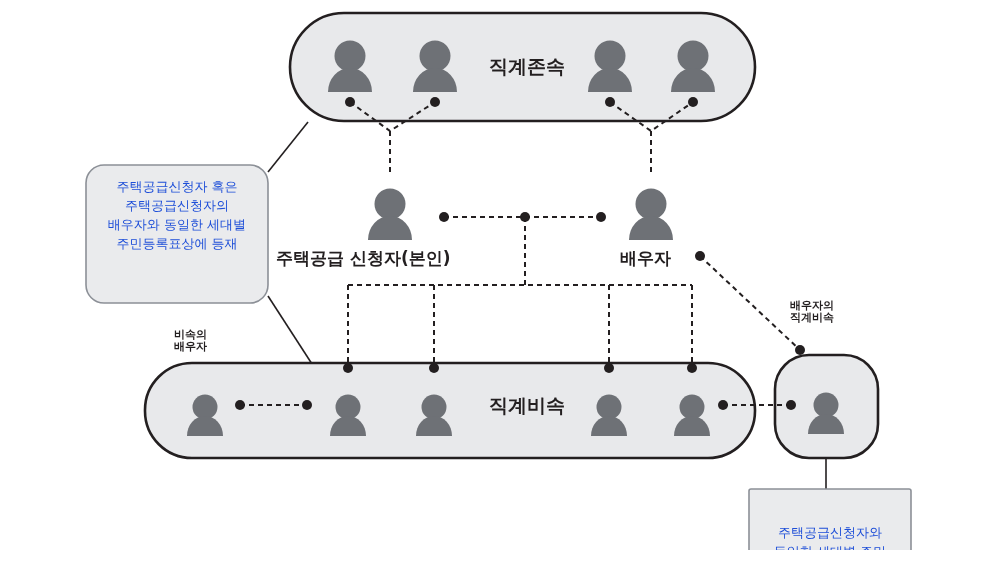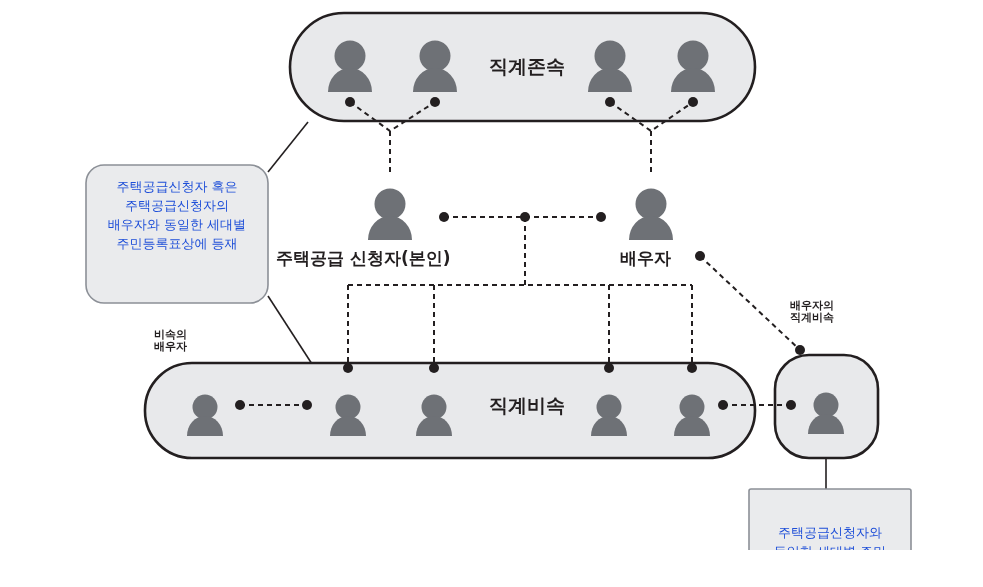--- a/index.html
+++ b/index.html
@@ -146,21 +146,21 @@
 
   <div class="lbl grp-lbl" style="left:489px;top:56px;">직계존속</div>
 
   <div class="lbl node-lbl" style="left:276px;top:249px;">주택공급 신청자(본인)</div>
 
   <div class="lbl node-lbl" style="left:620px;top:249px;">배우자</div>
 
   <div class="lbl small-lbl" style="left:790px;top:300px;">배우자의
 직계비속</div>
 
-  <div class="lbl small-lbl" style="left:154px;top:329px;text-align:left;">비속의
+  <div class="lbl small-lbl" style="left:174px;top:329px;text-align:left;">비속의
 배우자</div>
 
   <div class="lbl grp-lbl" style="left:489px;top:395px;">직계비속</div>
 
   <div class="callout-text" style="left:88px;top:178px;width:178px;">주택공급신청자 혹은
 주택공급신청자의
 배우자와 동일한 세대별
 주민등록표상에 등재</div>
 
   <div class="callout-text" style="left:751px;top:524px;width:158px;">주택공급신청자와

